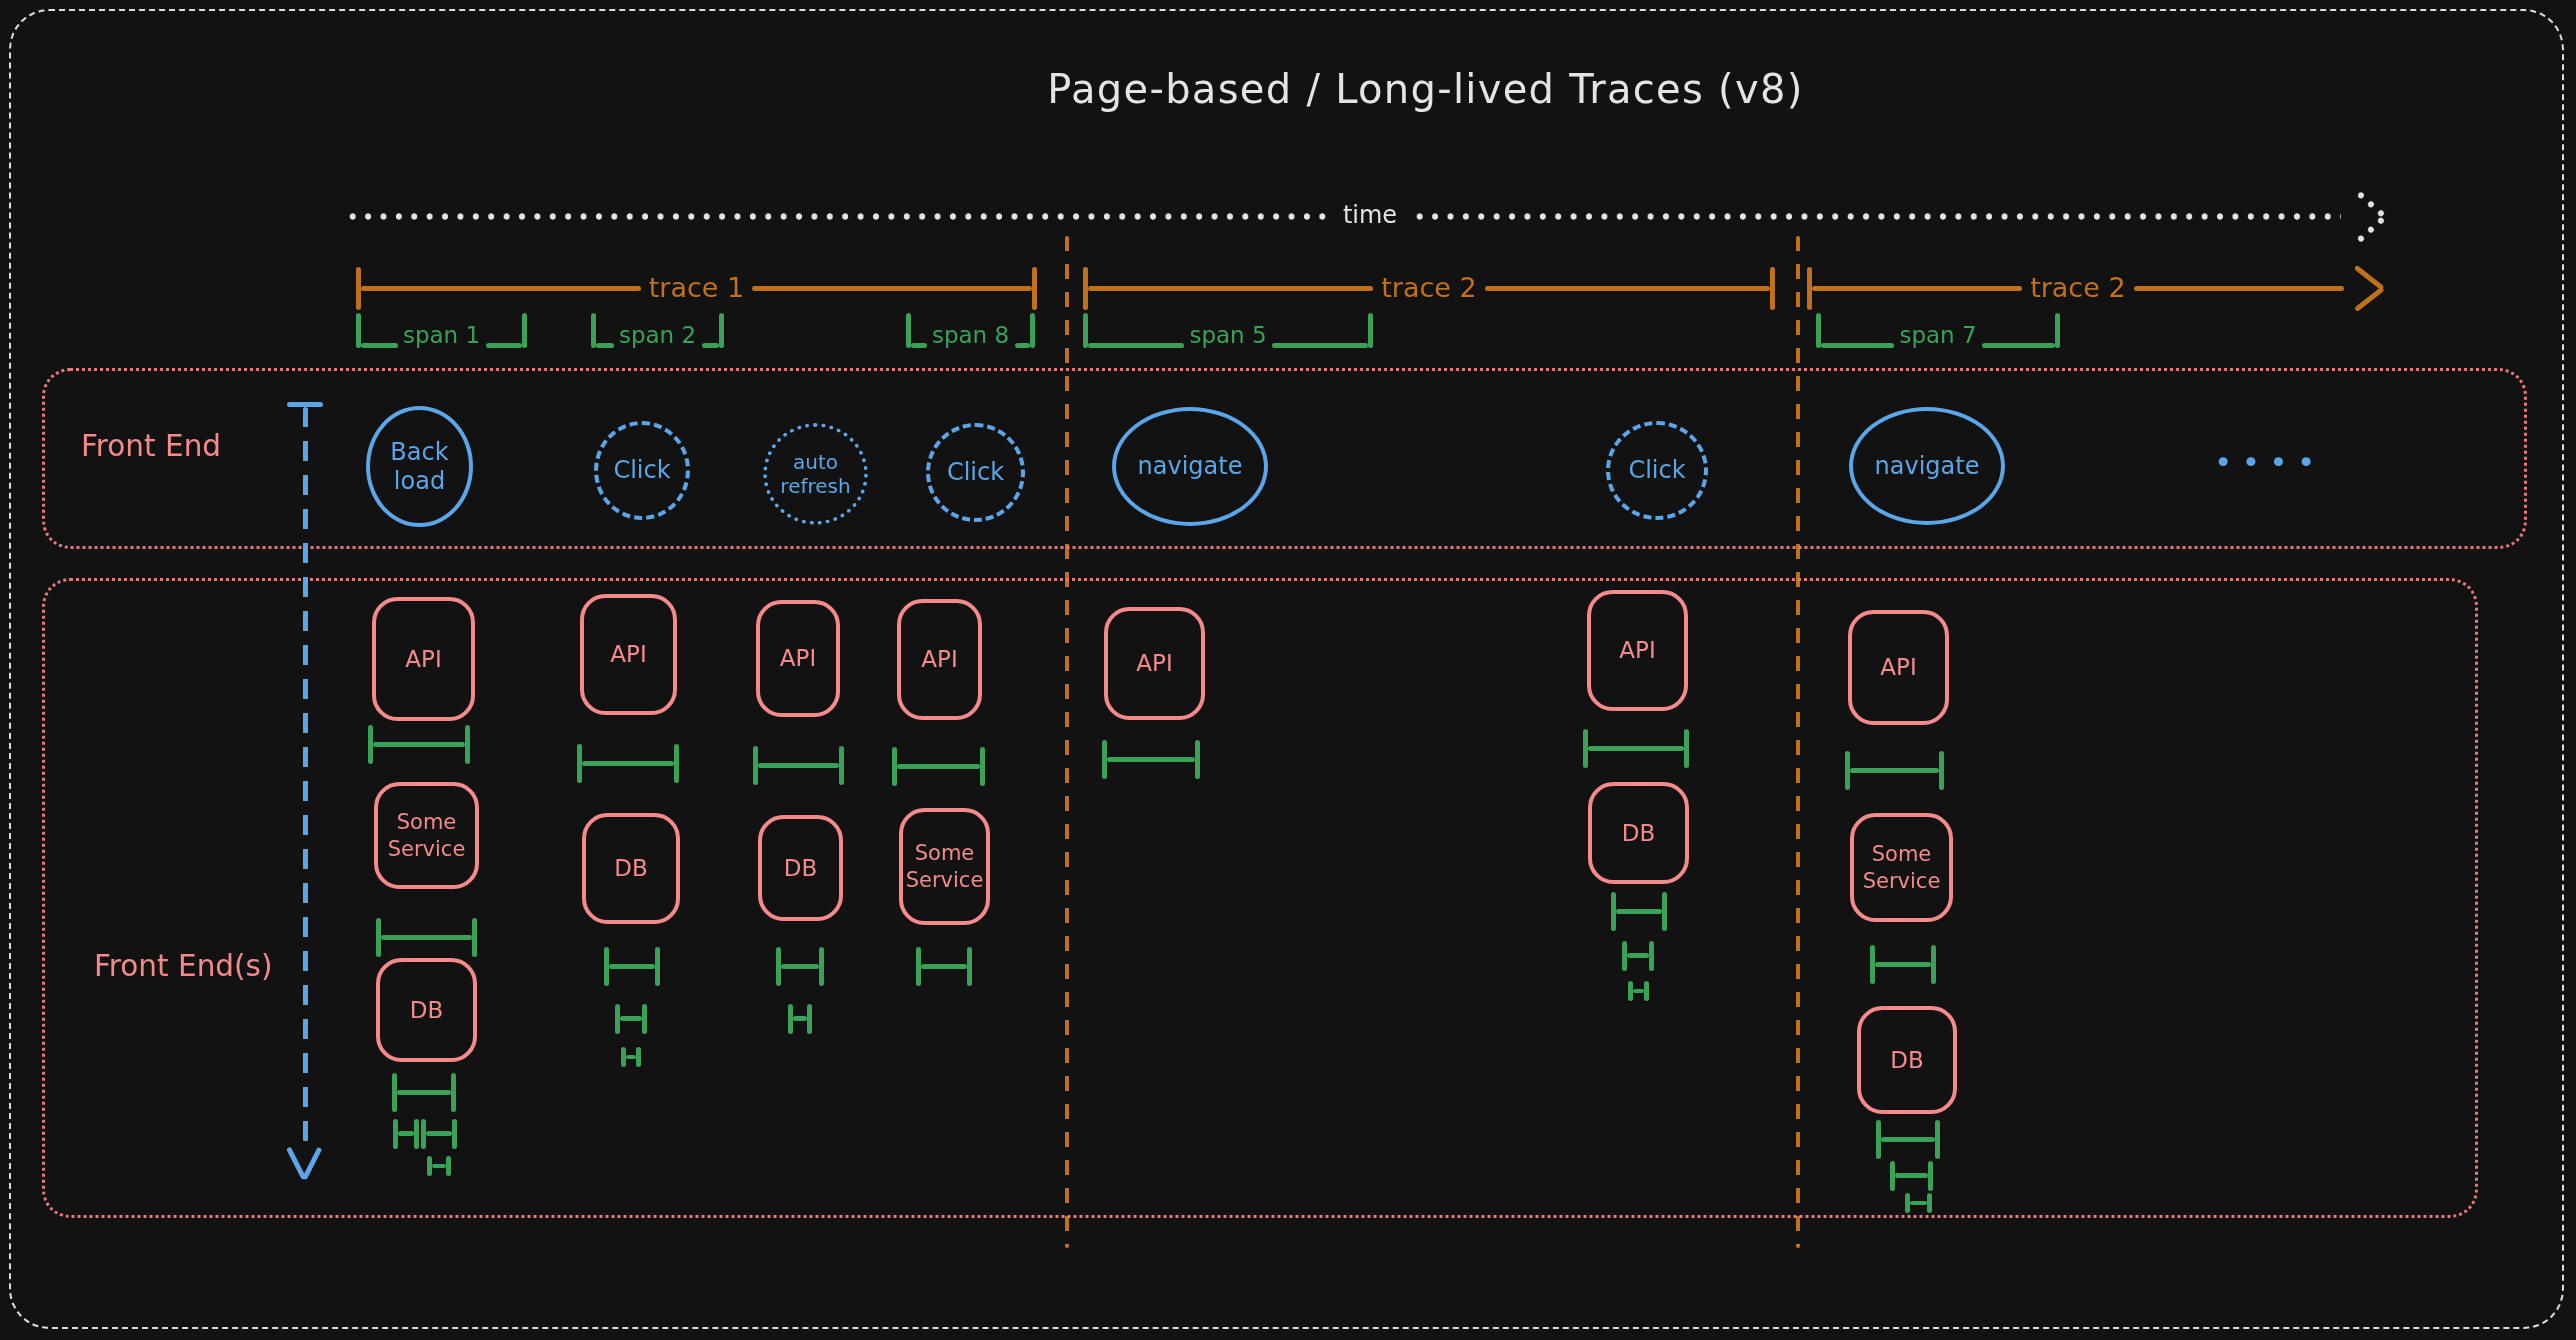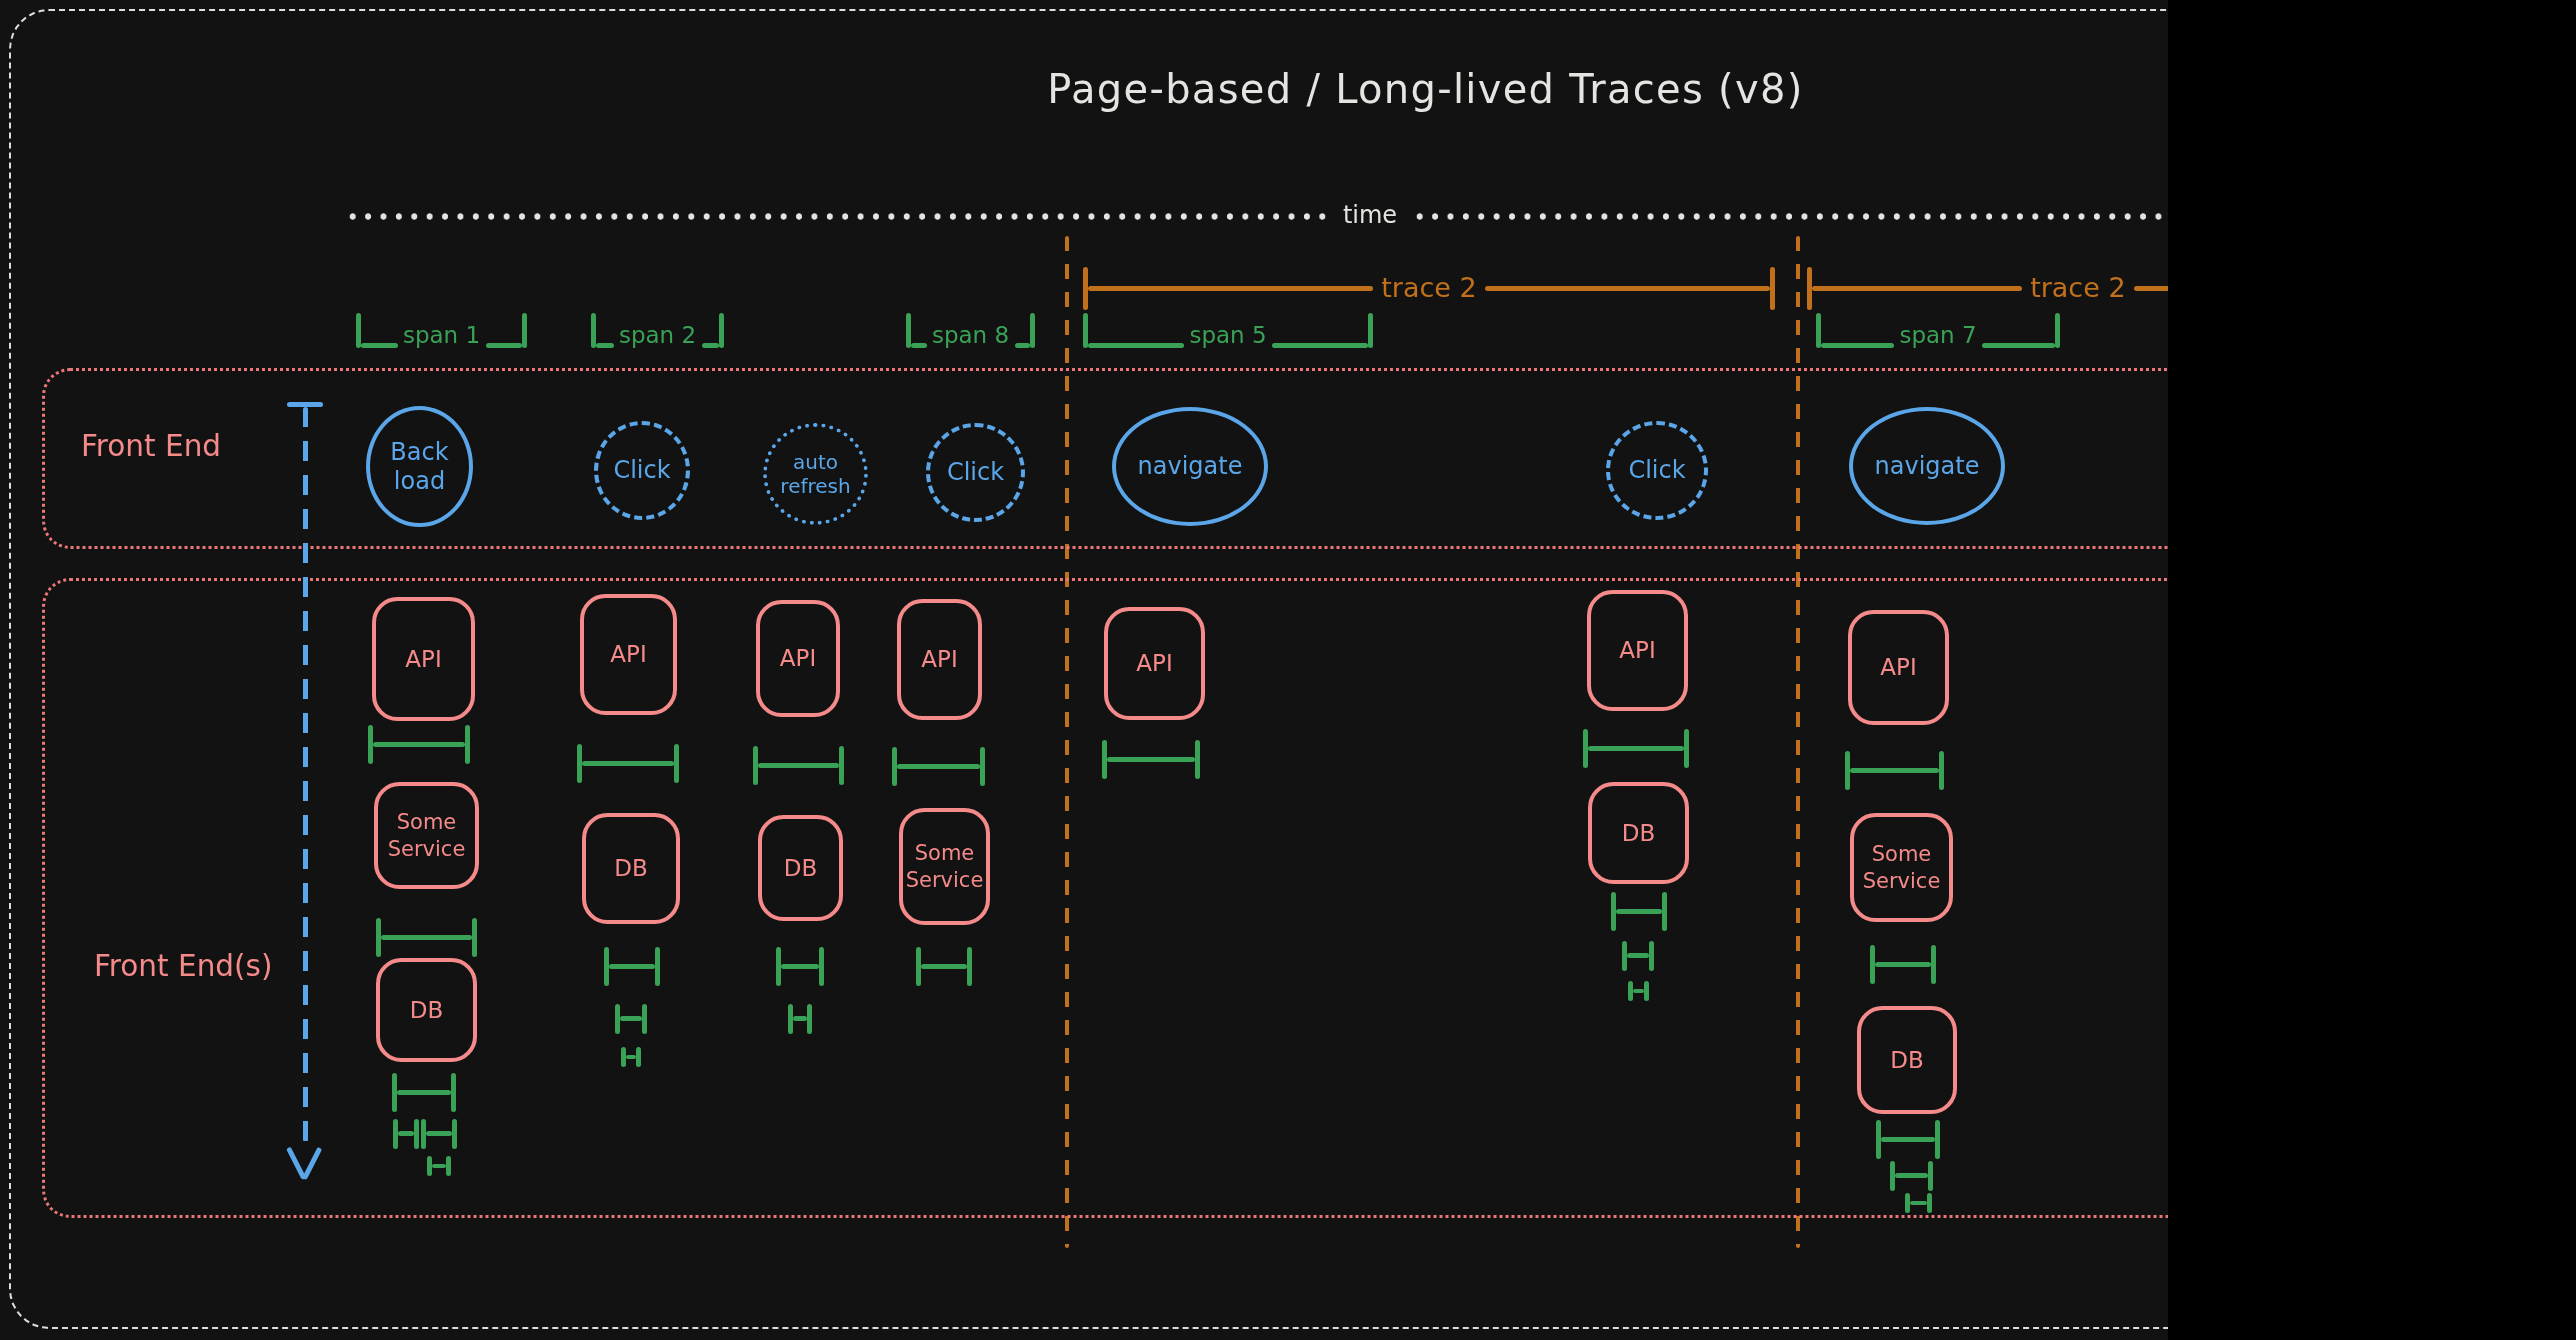--- a/index.html
+++ b/index.html
@@ -6,21 +6,21 @@
     --bg:#121212;
     --ink:#e6e4e1;
     --orange:#c1701b;
     --green:#3aa257;
     --blue:#5aa6e8;
     --salmon:#f58a8a;
     --salmon-dim:#ea7878;
   }
   *{margin:0;padding:0;box-sizing:border-box}
   body{background:#000;font-family:"DejaVu Sans",sans-serif}
-  .canvas{position:relative;width:2168px;height:1341px;background:var(--bg);overflow:hidden}
+  .canvas{position:relative;width:2576px;height:1341px;background:var(--bg);overflow:hidden}
   .abs{position:absolute}
 
   .outer-border{left:9.4px;top:9.4px;width:2555px;height:1320px;border:2.7px dashed #dfdedd;border-radius:40px}
 
   .title{left:872px;top:66px;width:1107px;text-align:center;color:var(--ink);font-size:40px;letter-spacing:1.3px}
 
   
   .dotline{height:6.7px;background-image:radial-gradient(circle,var(--ink) 2.7px,transparent 3.4px);background-size:15.4px 6.7px;background-position:left center;background-repeat:repeat-x}
   .time-label{color:var(--ink);font-size:24px;text-align:center}
   .dchev{width:47px;height:54px}
@@ -83,20 +83,27 @@
   <div class="abs title">Page-based / Long-lived Traces (v8)</div>
 
   <div class="abs dotline" style="left:345px;top:213px;width:983px"></div>
   <div class="abs time-label" style="left:1328px;top:201px;width:84px">time</div>
   <div class="abs dotline" style="left:1412px;top:213px;width:929px"></div>
   <div class="abs dchev" style="left:2341px;top:190px">
       <i class="up"></i>
       <i class="dn"></i>
     </div>
 
+  <div class="abs trace-bar" style="left:356px;top:267px;width:681px">
+    <i class="k"></i>
+      <i class="m"></i>
+      <span class="lbl">trace 1</span>
+      <i class="m"></i>
+      <i class="k"></i>
+  </div>
   <div class="abs trace-bar" style="left:1083px;top:267px;width:692px">
     <i class="k"></i>
       <i class="m"></i>
       <span class="lbl">trace 2</span>
       <i class="m"></i>
       <i class="k"></i>
   </div>
   <div class="abs trace-bar" style="left:1807px;top:267px;width:577px">
     <i class="k"></i>
       <i class="m"></i>

